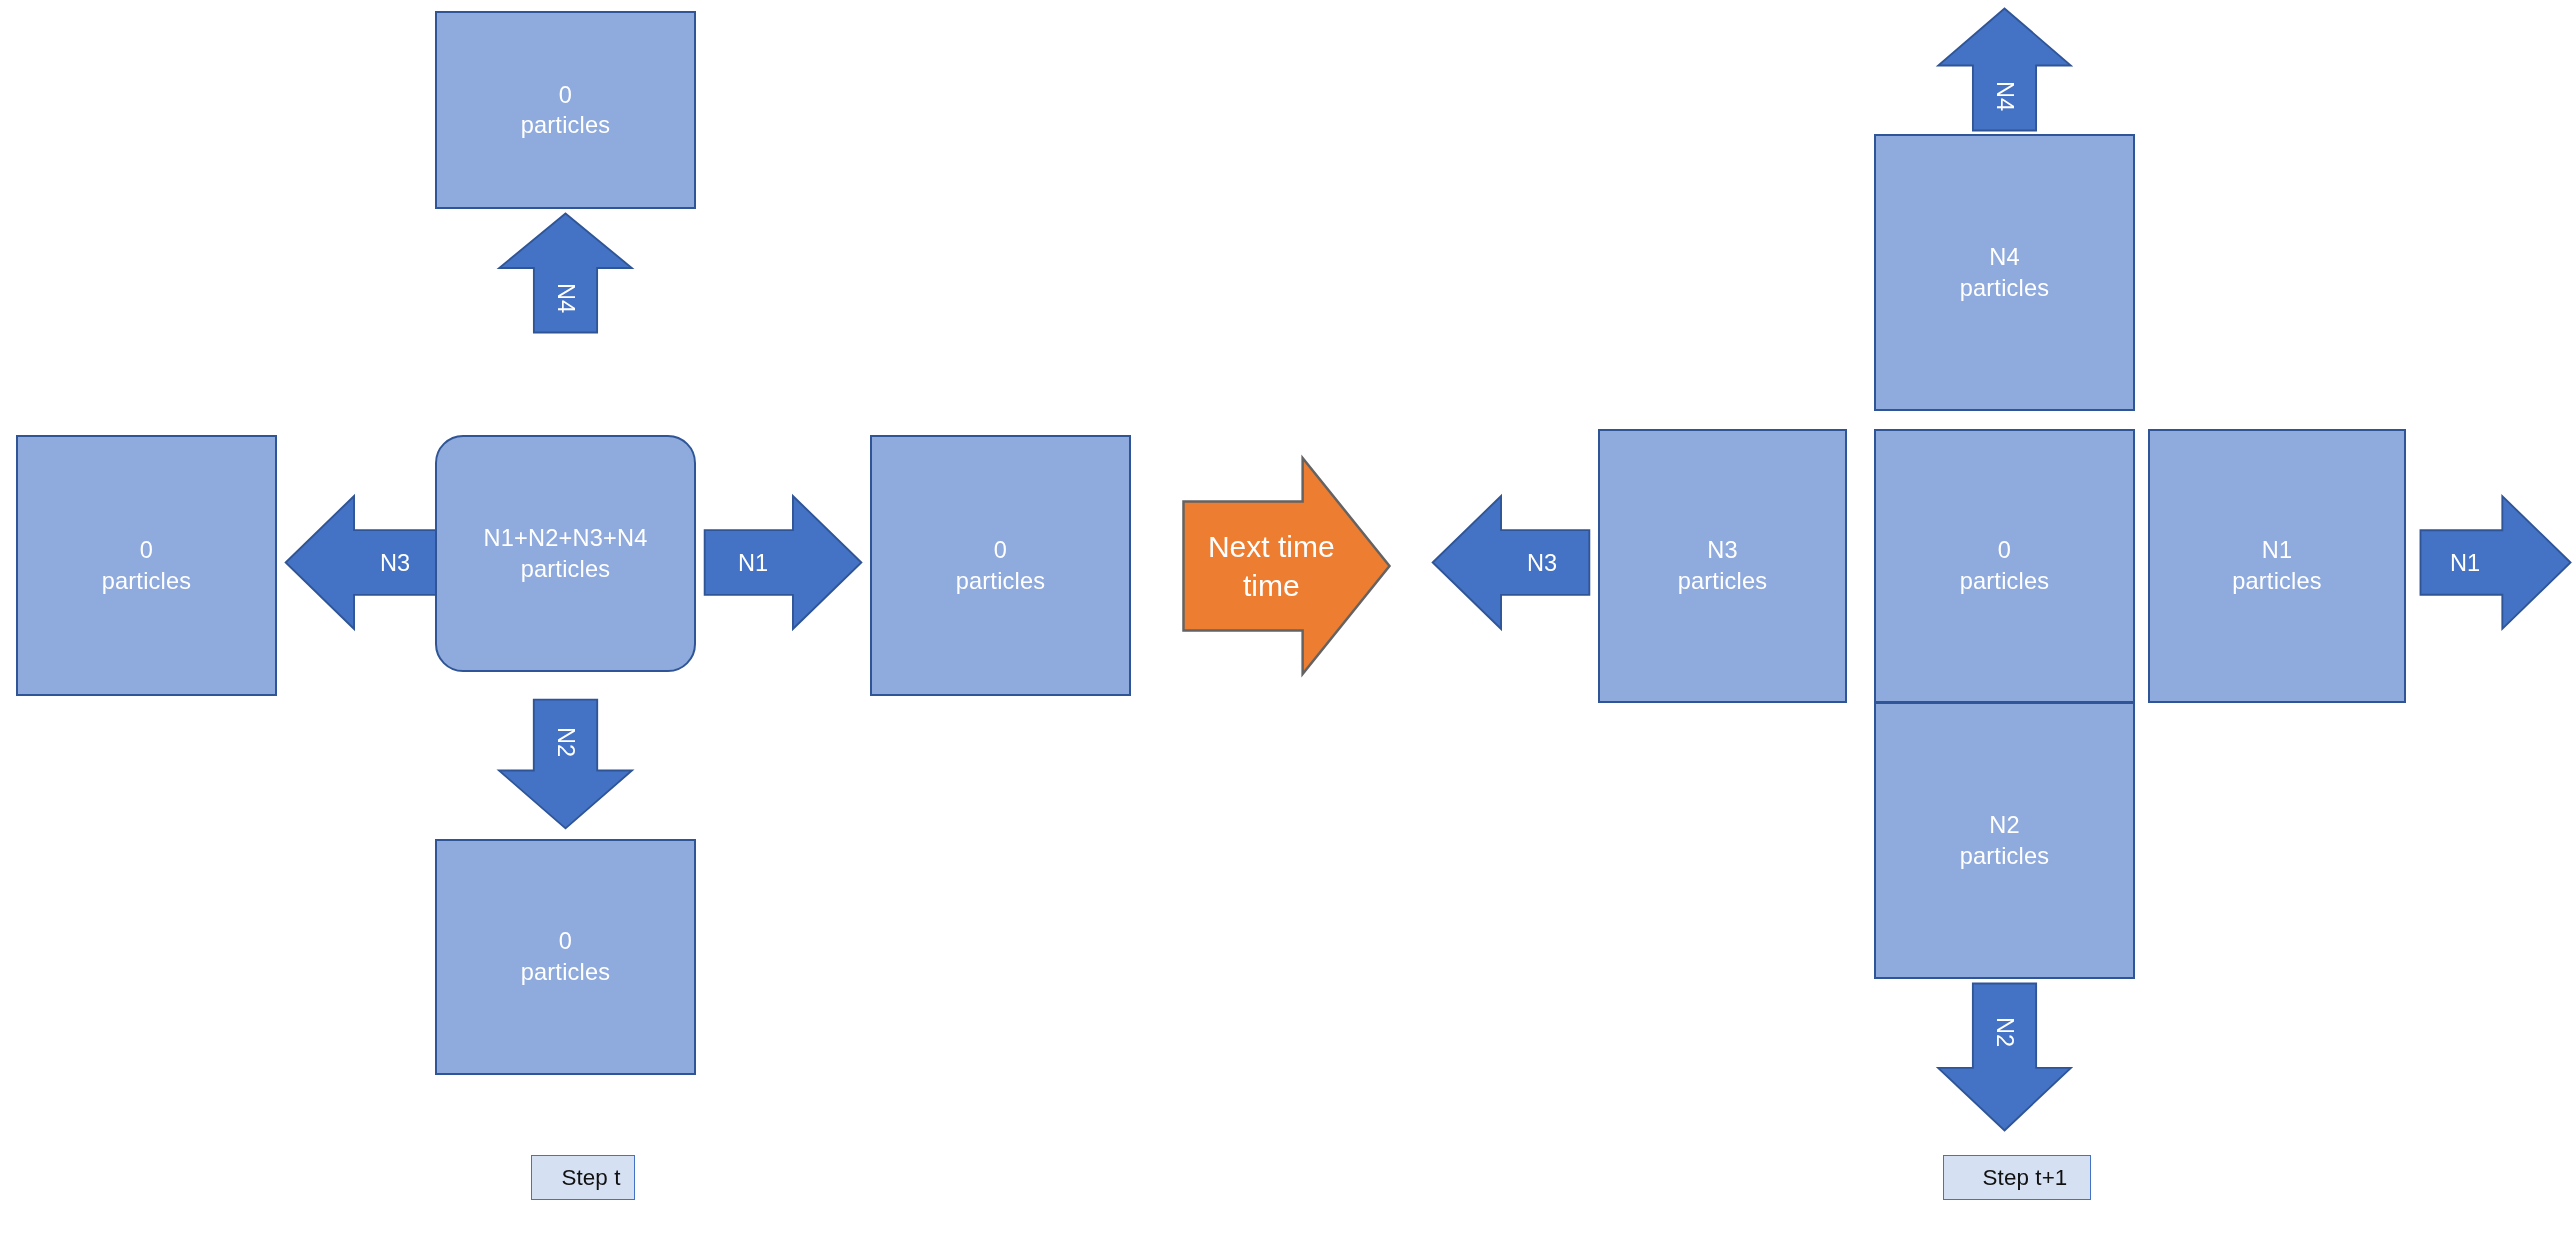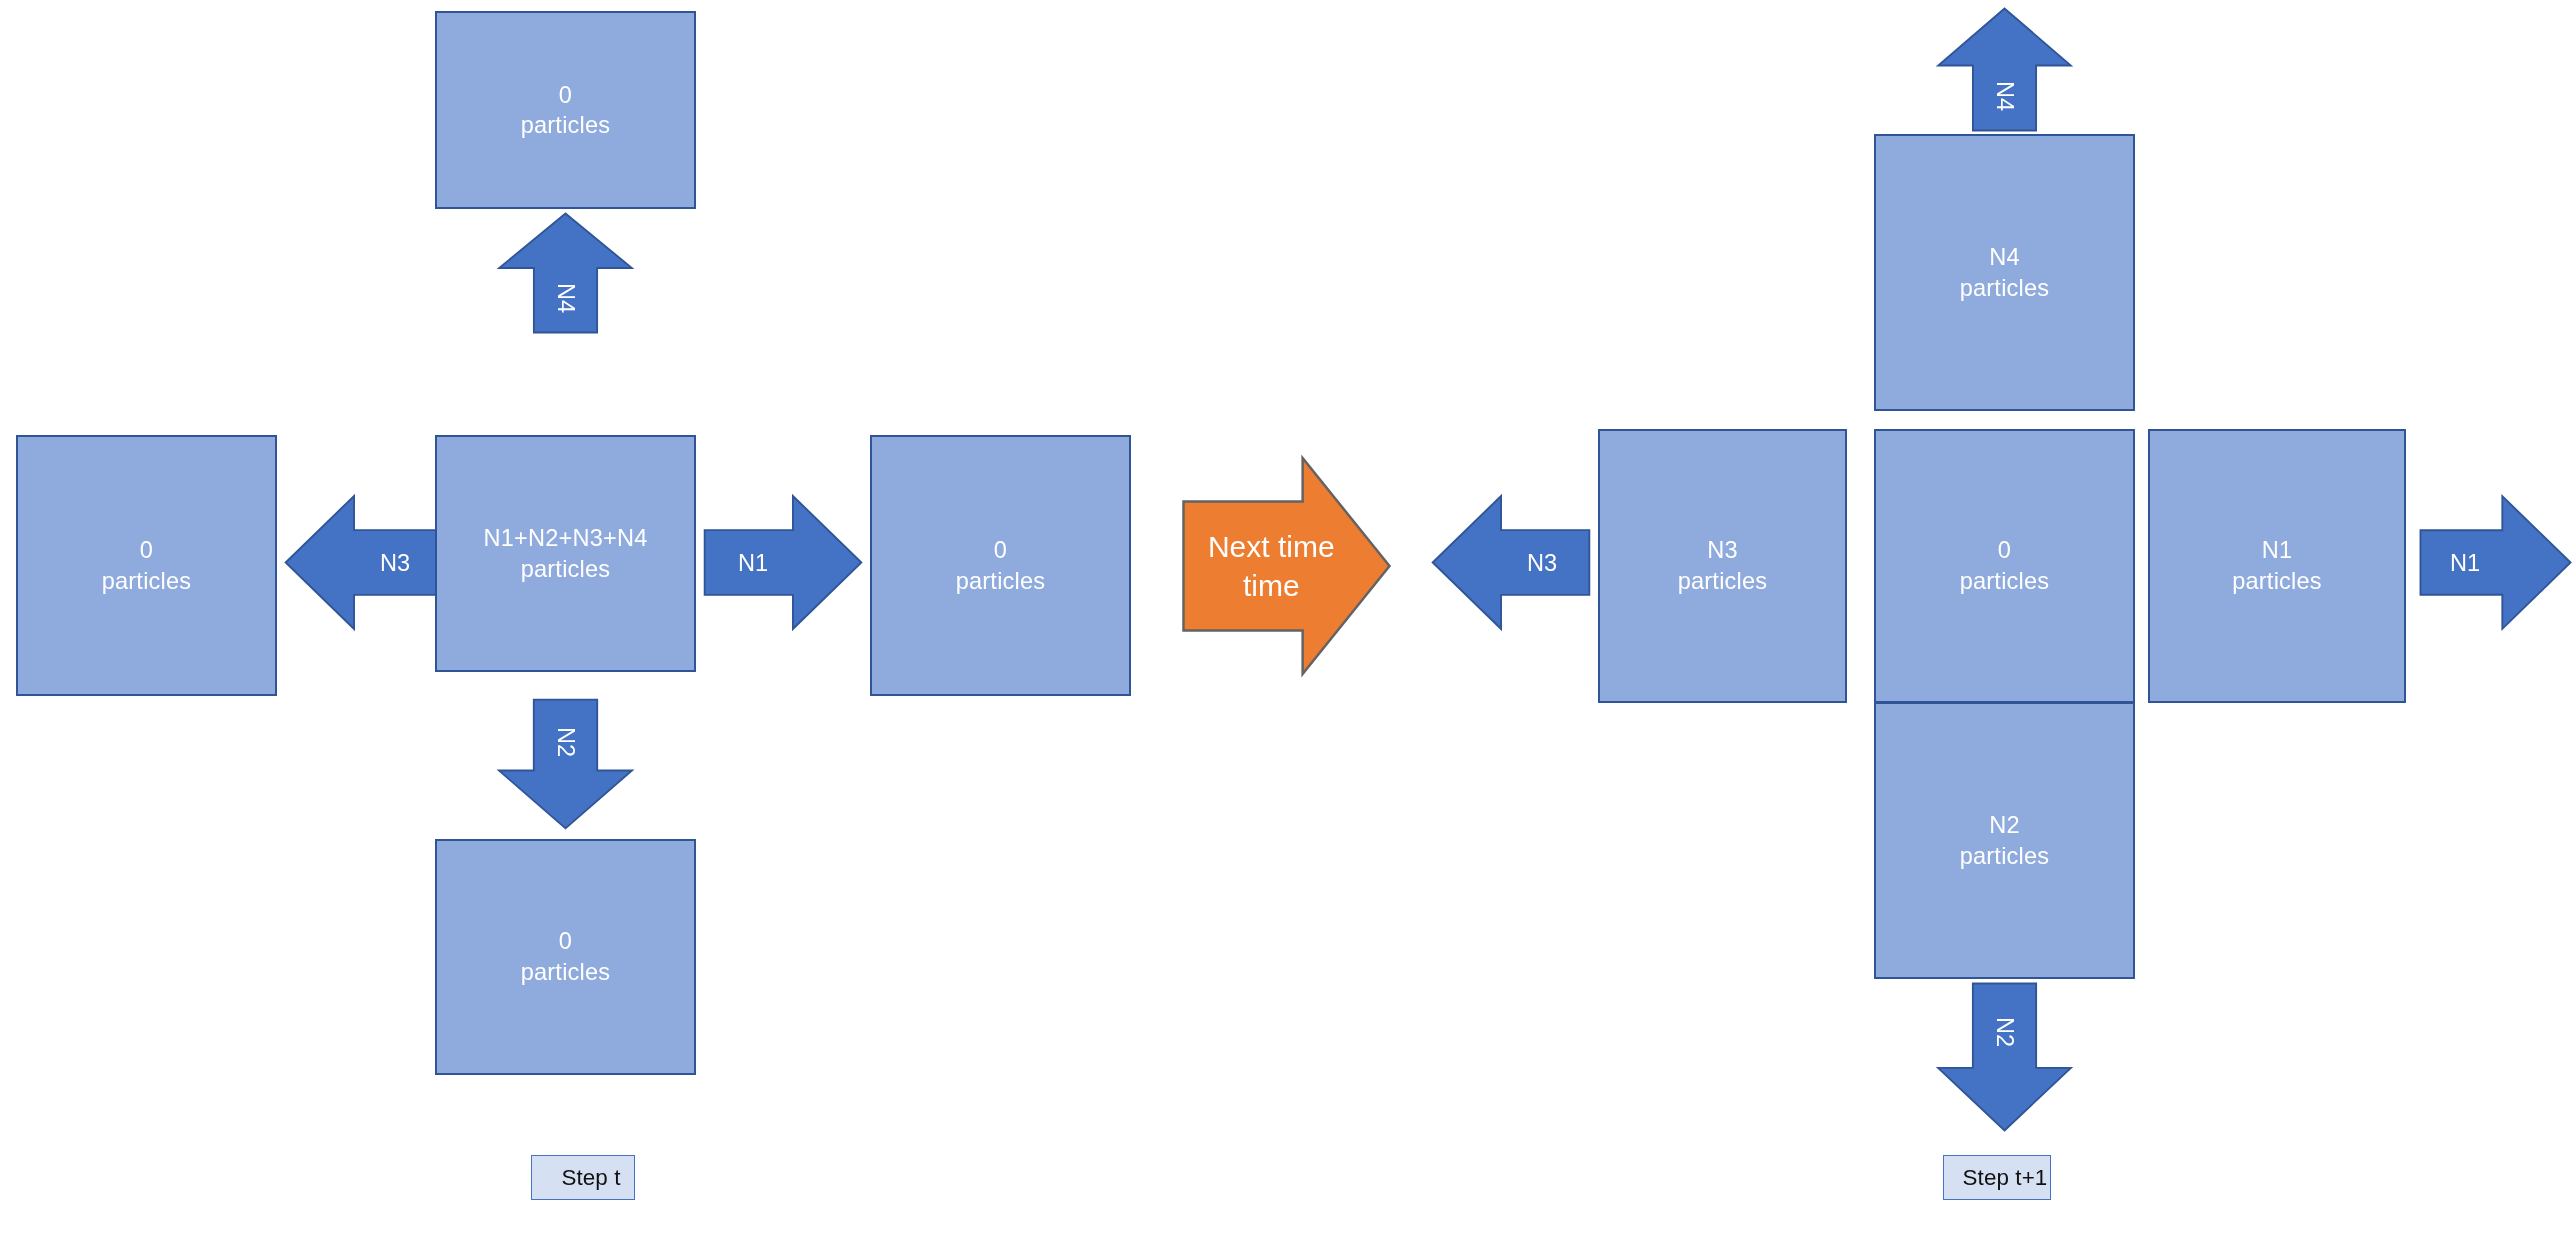--- a/index.html
+++ b/index.html
@@ -112,21 +112,21 @@
     <span class="unit">particles</span>
   </div>
 
   <div class="arrow" style="left:283px; top:491px; width:162px; height:143px;">
     <svg width="162" height="143" viewBox="0 0 260 230">
       <polygon points="4,115 114,8 114,63 256,63 256,167 114,167 114,222" fill="#4472C4" stroke="#2F5597" stroke-width="3"></polygon>
     </svg>
     <span class="arrow-label horiz" style="left:112px; top:72px;">N3</span>
   </div>
 
-  <div class="cell" style="left: 435px; top: 435px; width: 261px; height: 237px; background: rgb(143, 170, 220); border-color: rgb(47, 85, 151); color: rgb(255, 255, 255);">
+  <div class="cell" style="left: 435px; top: 435px; width: 261px; height: 237px; background: rgb(143, 170, 220); border-color: rgb(47, 85, 151); color: rgb(255, 255, 255); border-radius: 28px;">
     <span class="cnt">N1+N2+N3+N4</span>
     <span class="unit">particles</span>
   </div>
 
   <div class="arrow" style="left:702px; top:491px; width:162px; height:143px;">
     <svg width="162" height="143" viewBox="0 0 260 230">
       <polygon points="256,115 146,8 146,63 4,63 4,167 146,167 146,222" fill="#4472C4" stroke="#2F5597" stroke-width="3"></polygon>
     </svg>
     <span class="arrow-label horiz" style="left:51px; top:72px;">N1</span>
   </div>
@@ -206,16 +206,16 @@
     <span class="unit">particles</span>
   </div>
 
   <div class="arrow" style="left:1933px; top:981px; width:143px; height:152px;">
     <svg width="143" height="152" viewBox="0 0 230 245">
       <polygon points="115,241 222,140 166,140 166,4 64,4 64,140 8,140" fill="#4472C4" stroke="#2F5597" stroke-width="3"></polygon>
     </svg>
     <span class="arrow-label vert" style="left:71px; top:51px;">N2</span>
   </div>
 
-  <div class="step-chip" style="left: 1943px; top: 1155px; width: 108px; height: 45px; background: rgb(213, 224, 242); border-color: rgb(68, 114, 196); color: rgb(17, 17, 17);">Step t+1</div>
+  <div class="step-chip" style="left: 1943px; top: 1155px; width: 148px; height: 45px; background: rgb(213, 224, 242); border-color: rgb(68, 114, 196); color: rgb(17, 17, 17);">Step t+1</div>
 
 </div>
 
 
 </body></html>

